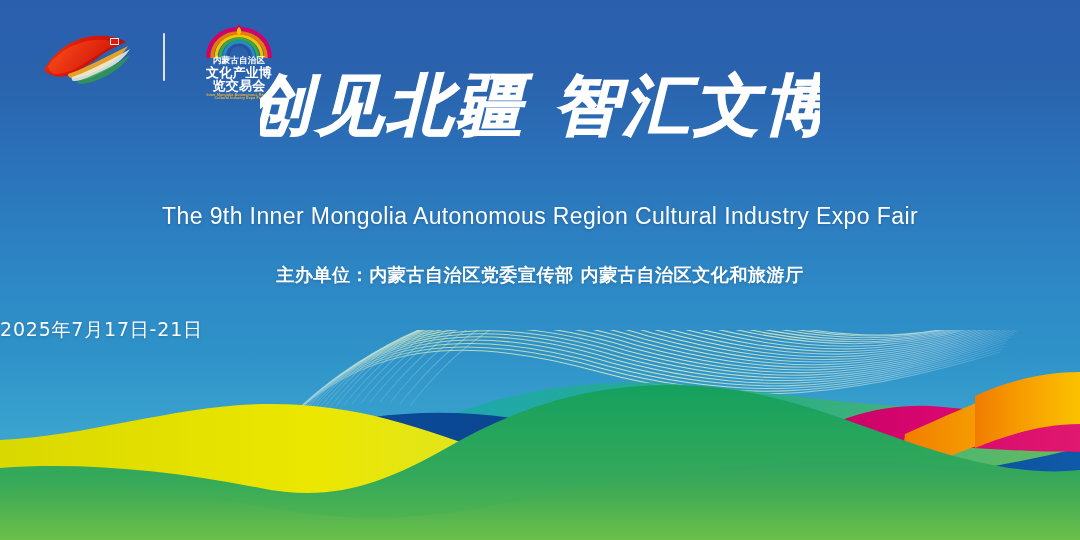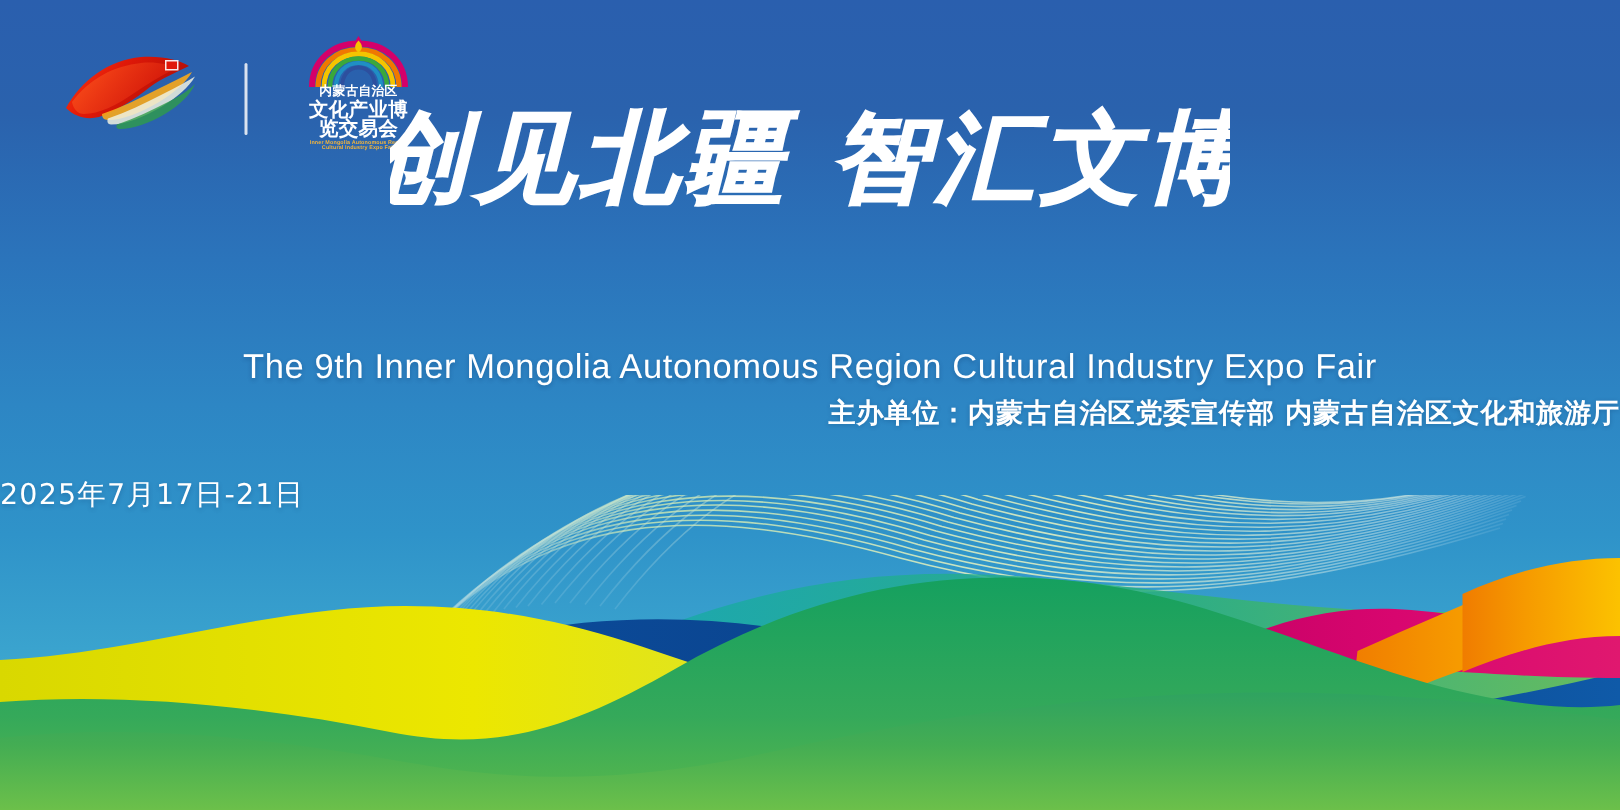--- a/index.html
+++ b/index.html
@@ -19,21 +19,21 @@
       #49b2d2 92%,
       #5fc0d4 100%);
   }
 
   
   .art{position:absolute;inset:0;width:1080px;height:540px;}
 
   
   .logo-row{
     position:absolute;left:38px;top:24px;
-    display:flex;align-items:flex-end;gap:13px;
+    display:flex;align-items:center;gap:13px;
     height:66px;
   }
   .flag-logo{width:92px;height:62px;position:relative;}
   .divider{
     width:2px;height:48px;background:#e9eef5;
     margin:0 22px 0 20px;border-radius:1px;opacity:.92;
   }
   .expo-logo{width:78px;height:66px;position:relative;}
   .expo-mark{width:78px;height:34px;display:block;}
   .expo-words{
@@ -62,25 +62,24 @@
     line-height:46px;
     text-shadow:0 2px 5px rgba(10,45,95,.40);
     font-family:"DejaVu Sans","Liberation Sans",sans-serif;
   }
   .title-en{
     position:absolute;left:0;right:0;top:203px;
     text-align:center;
     font-size:23px;color:#ffffff;font-weight:400;
     letter-spacing:.4px;
     text-shadow:0 1px 3px rgba(10,45,95,.30);
-    margin-top:28px;
   }
   .organizer{
     position:absolute;left:0;right:0;top:263px;
-    text-align:right;
+    text-align:center;
     font-size:18px;font-weight:bold;color:#ffffff;
     letter-spacing:.6px;
     text-shadow:0 1px 3px rgba(10,45,95,.28);
     font-family:"DejaVu Sans","Liberation Sans",sans-serif;
   }
   .event-date{
     position:absolute;left:0;right:0;top:317px;
     text-align:left;
     font-size:19px;color:#ffffff;font-weight:400;
     letter-spacing:.8px;

